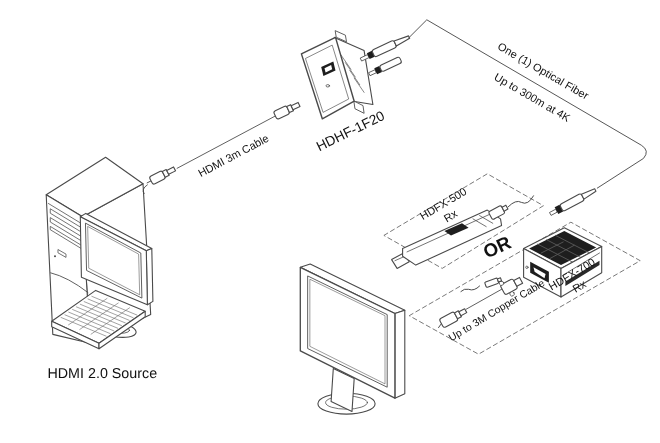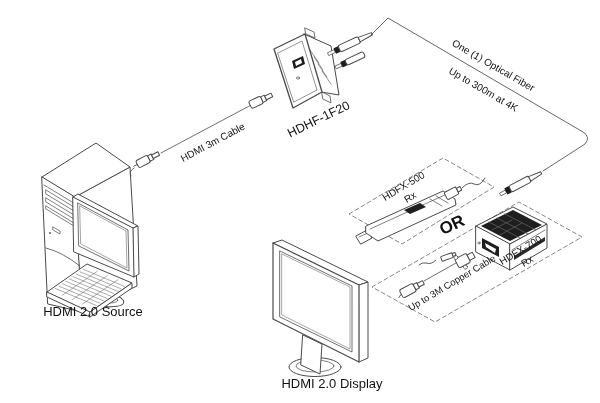--- a/index.html
+++ b/index.html
@@ -191,23 +191,22 @@
         <path d="M303 335 L322 344 L320 374 L301 365 Z" fill="#fff"></path>
         <path d="M273 243 L282 240 L368 282 L359 285 Z" fill="#fff"></path>
         <path d="M359 285 L368 282 L368 358 L359 362 Z" fill="#fff"></path>
         <path d="M273 243 L359 285 L359 362 L273 319 Z" fill="#fff" stroke-width="1.2"></path>
         <path d="M280 251 L352 286 L352 352 L280 317 Z" stroke-width="0.8"></path>
         <path d="M282 254 L350 287 L350 349 L282 315 Z" stroke-width="0.5"></path>
       </g>
     </g>
   </svg>
 
-  <div class="lbl caption" style="left:93px; top:312px;">HDMI 2.0 Source</div>
-
-  <div class="lbl caption" style="left:332px; top:384px;">HDMI 2.0 Display</div>
+  <div class="lbl caption" style="left:93px; top:340px;">HDMI 2.0 Source</div>
+
 
   <div class="lbl" style="left:213px; top:143px; --r:-28deg;">HDMI 3m Cable</div>
 
   <div class="lbl big" style="left:319px; top:120px; --r:-26deg;">HDHF-1F20</div>
 
   <div class="lbl" style="left:493px; top:66px; --r:30deg;">One (1) Optical Fiber</div>
   <div class="lbl" style="left:483px; top:90px; --r:30deg;">Up to 300m at 4K</div>
 
   <div class="lbl twoline" style="left:407px; top:192px; --r:-31deg;">
     <div>HDFX-500</div>

